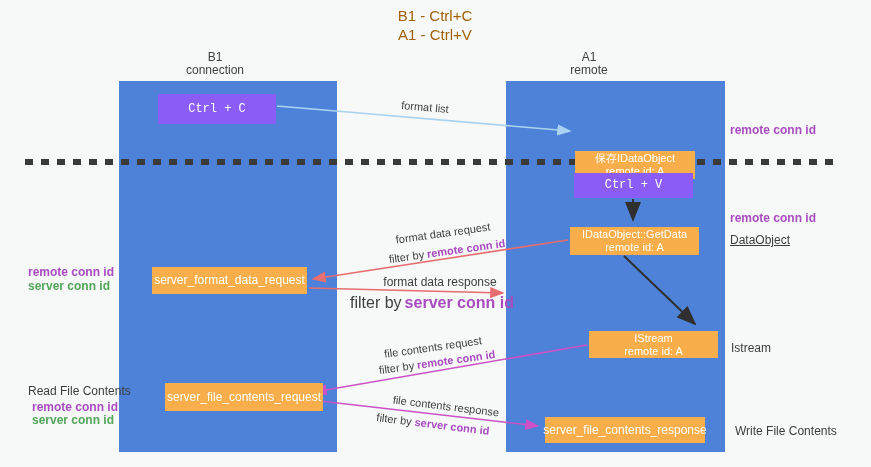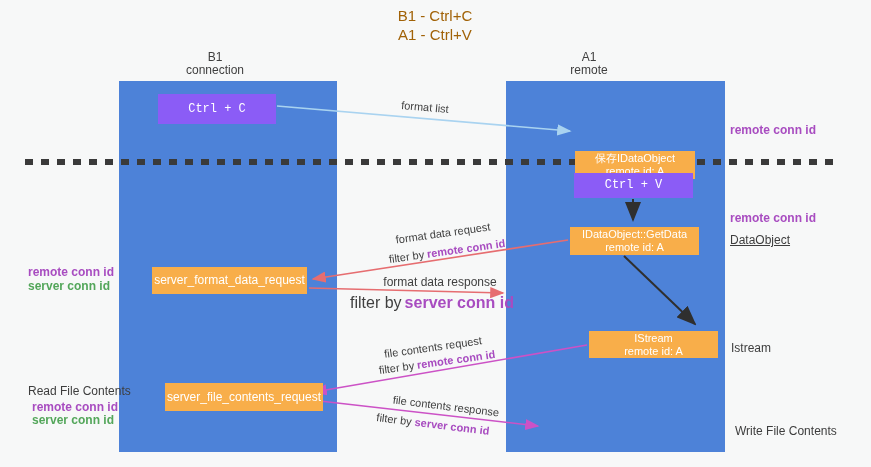--- a/index.html
+++ b/index.html
@@ -120,20 +120,21 @@
   <div class="abs node orange" style="left:152px;top:267px;width:155px;height:27px;">server_format_data_request</div>
 
 
   <div class="abs node orange small" style="left:589px;top:331px;width:129px;height:27px;">
     <div>IStream</div>
     <div>remote id: A</div>
   </div>
 
   <div class="abs node orange" style="left:150px;top:383px;width:158px;height:28px;margin-left:15px;">server_file_contents_request</div>
 
+  <div class="abs node orange" style="left:545px;top:417px;width:160px;height:26px;">server_file_contents_response</div>
 
   <div class="abs elabel" style="left:425px;top:107px;transform:translate(-50%,-50%) rotate(5deg);">format list</div>
 
   <div class="abs elabel" style="left:443px;top:233px;transform:translate(-50%,-50%) rotate(-8deg);">format data request</div>
   <div class="abs elabel" style="left:447px;top:251px;transform:translate(-50%,-50%) rotate(-8deg);">
     <span>filter by</span><span class="pur">remote conn id</span>
   </div>
 
   <div class="abs elabel" style="left:440px;top:282px;font-size:12px;transform:translate(-50%,-50%);text-align:right;">format data response</div>
   <div class="abs elabel" style="left:432px;top:303px;font-size:16px;transform:translate(-50%,-50%);">

